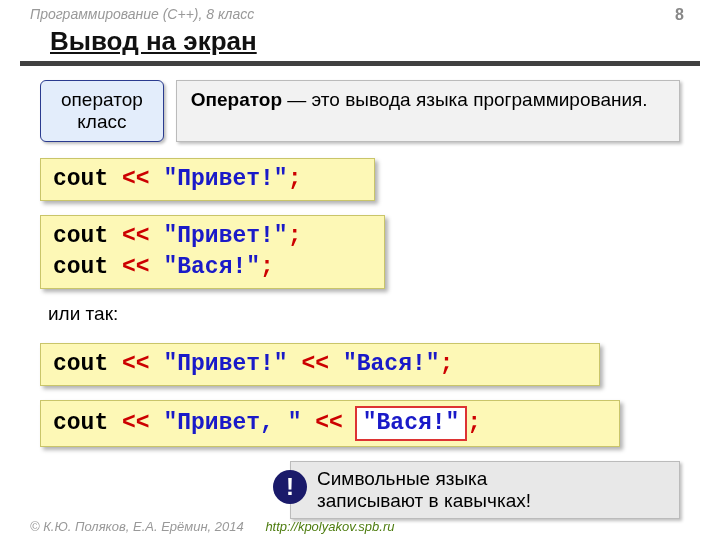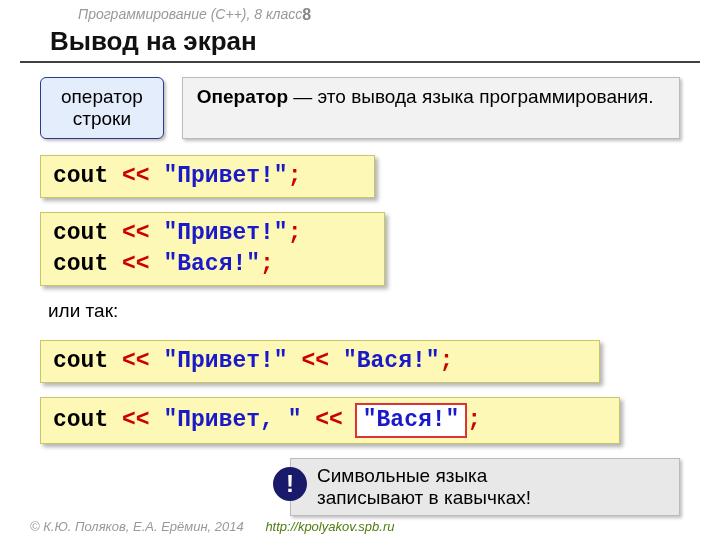--- a/index.html
+++ b/index.html
@@ -6,38 +6,39 @@
   body {
     width: 720px;
     height: 540px;
     background: #fff;
     font-family: Arial, sans-serif;
     position: relative;
     overflow: hidden;
   }
   .header {
     display: flex;
+    justify-content: space-between;
     padding: 6px 36px 2px 30px;
     color: #999;
     font-style: italic;
     font-size: 14px;
-    margin-left: 48px;
   }
   .page-num { font-style: normal; font-size: 16px; color: #888; font-weight: bold; }
   .title {
     font-size: 26px;
     font-weight: bold;
     color: #111;
     padding: 0 30px 4px 30px;
-    border-bottom: 2px solid #404040;
+    border-bottom: 5px solid #404040;
     margin: 0 20px 14px 20px;
+    text-decoration: underline;
   }
   .row1 {
     display: flex;
-    gap: 18px;
+    gap: 12px;
     padding: 0 40px;
     align-items: stretch;
     margin-bottom: 16px;
     justify-content: flex-end;
   }
   .callout {
     background: #e3edfb;
     border: 1.5px solid #2a3b8f;
     border-radius: 6px;
     padding: 8px 20px;
@@ -134,21 +135,21 @@
 <div class="header">
   <span>Программирование (C++), 8 класс</span>
   <span class="page-num">8</span>
 </div>
 
 <div class="title">Вывод на экран</div>
 
 <div class="row1">
   <div class="callout">
     <div>оператор</div>
-    <div>строки</div>
+    <div>класс</div>
   </div>
   <div class="defbox">
     <b>Оператор</b><span> — это вывода языка программирования.</span>
   </div>
 </div>
 
 <div class="codebox w1">
   <span>cout</span>
   <span class="op">&lt;&lt;</span>
   <span class="str">"Привет!"</span><span class="op">;</span>

